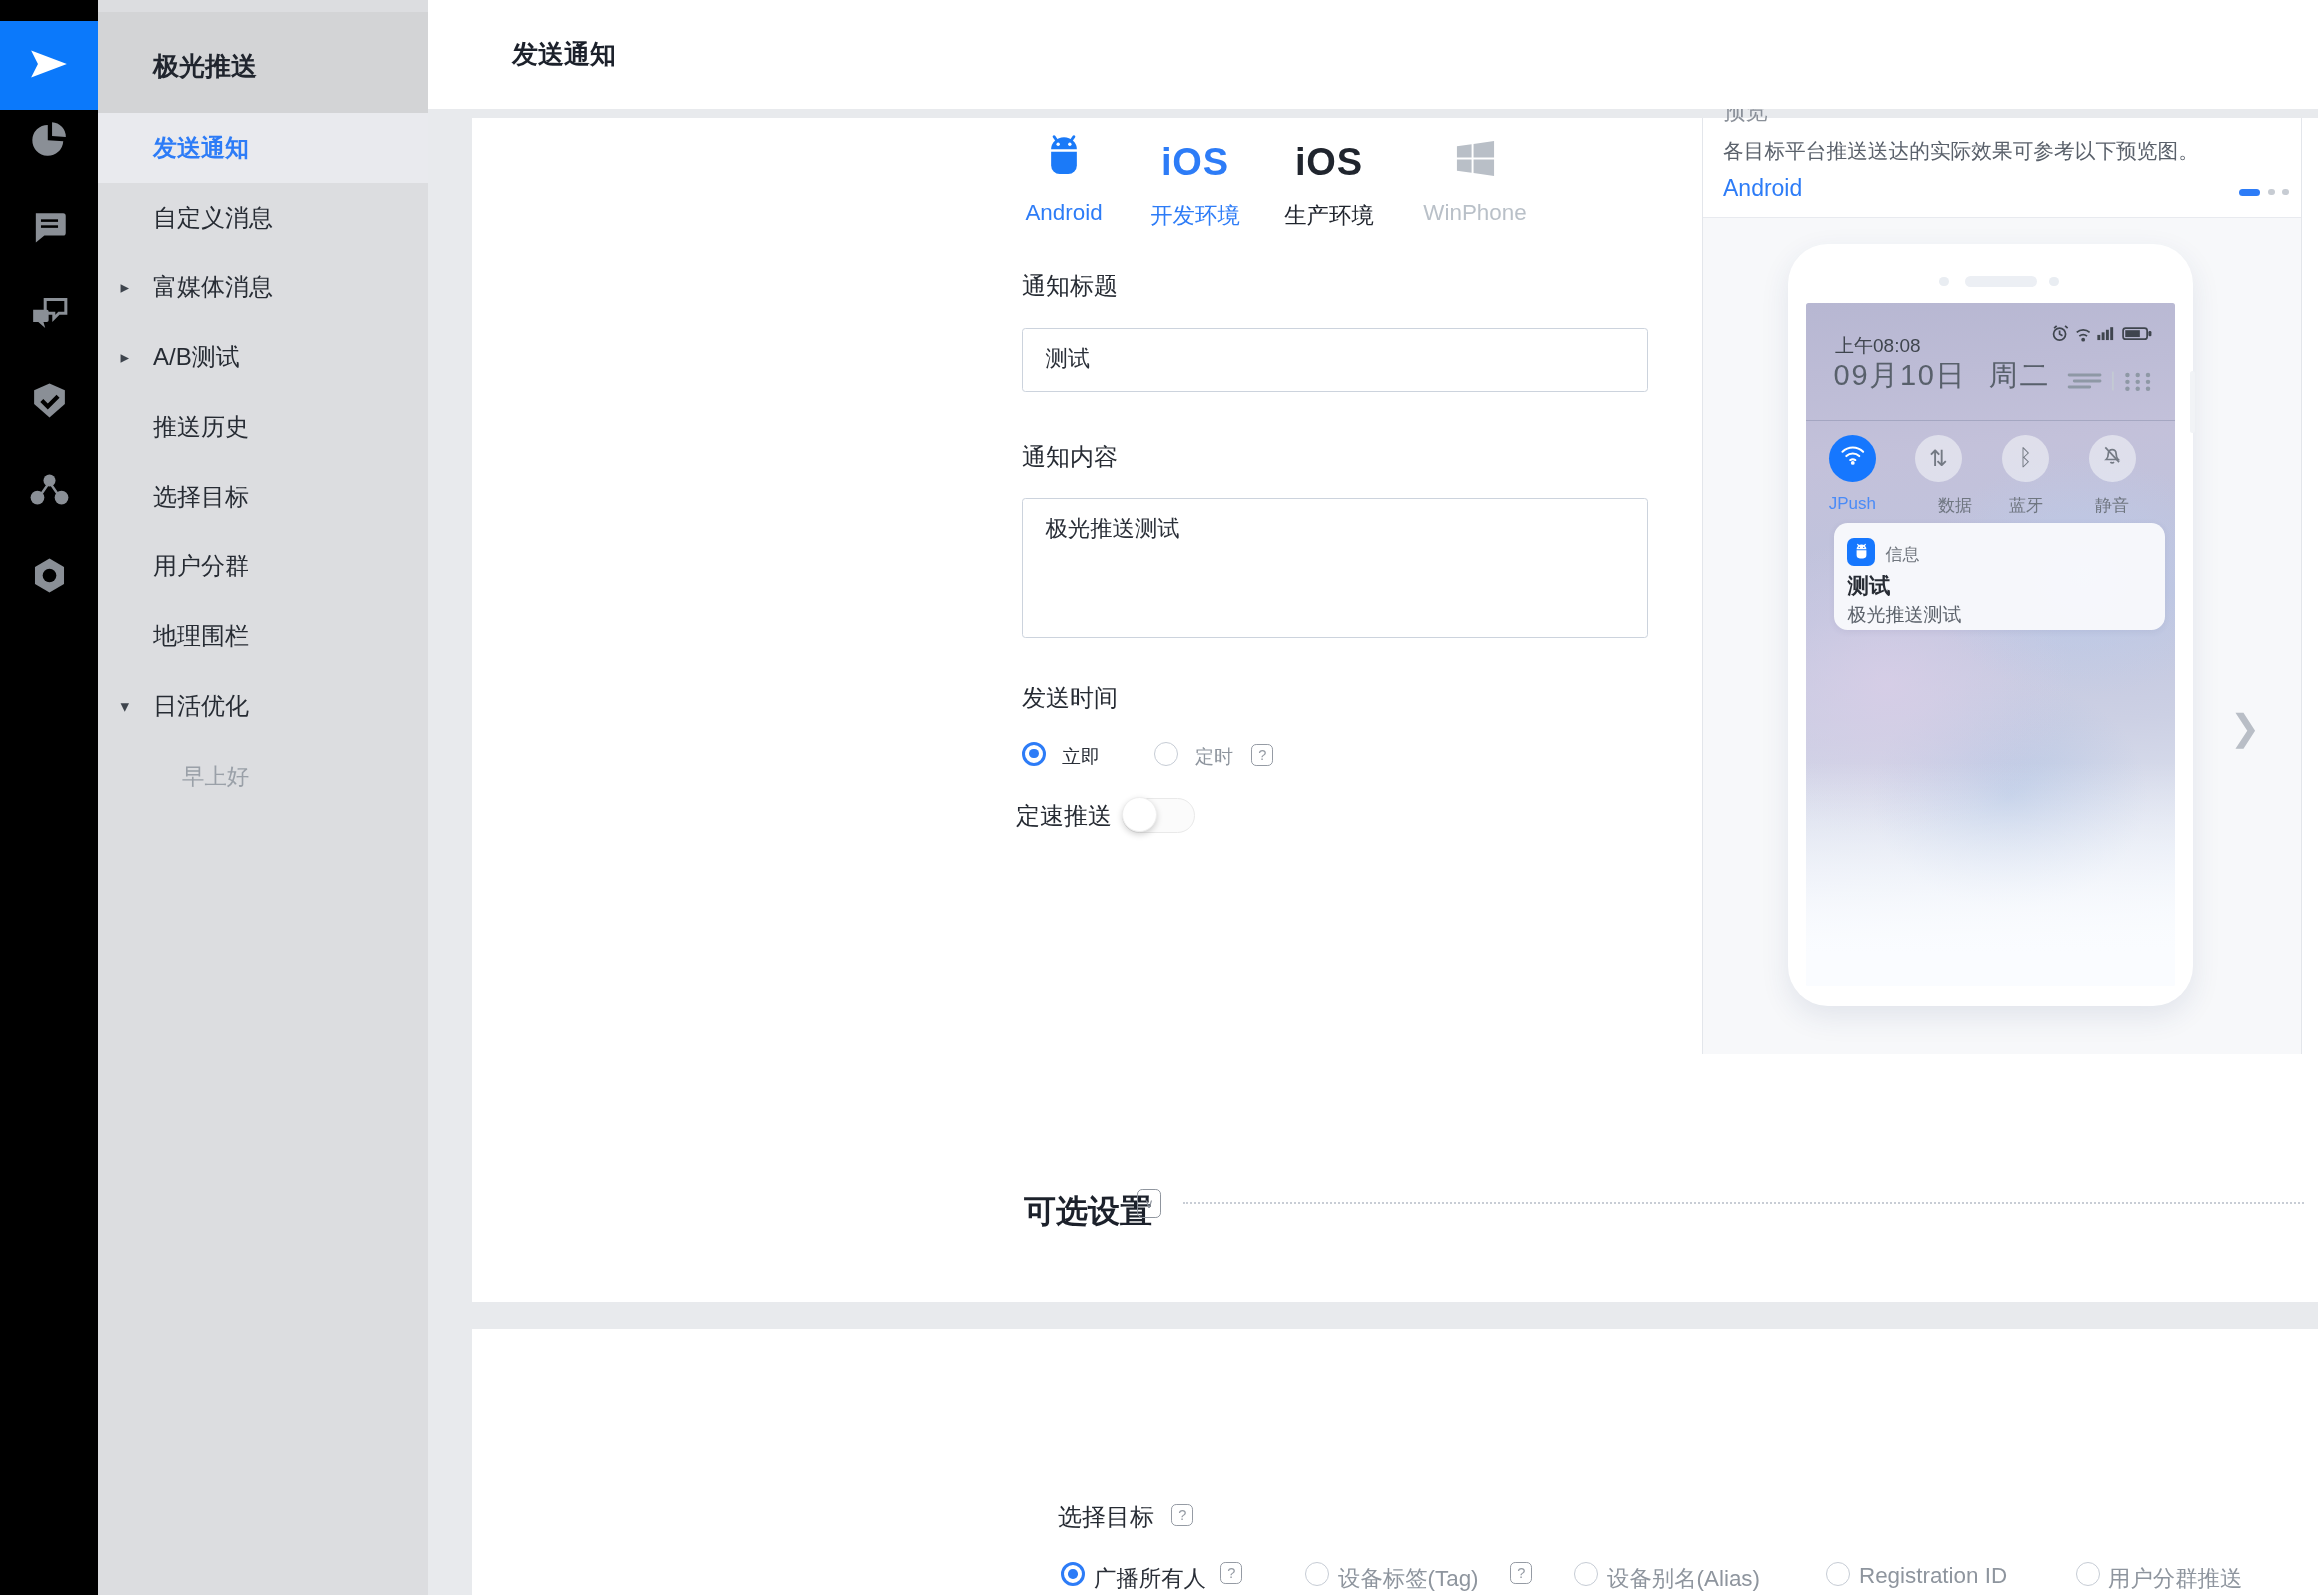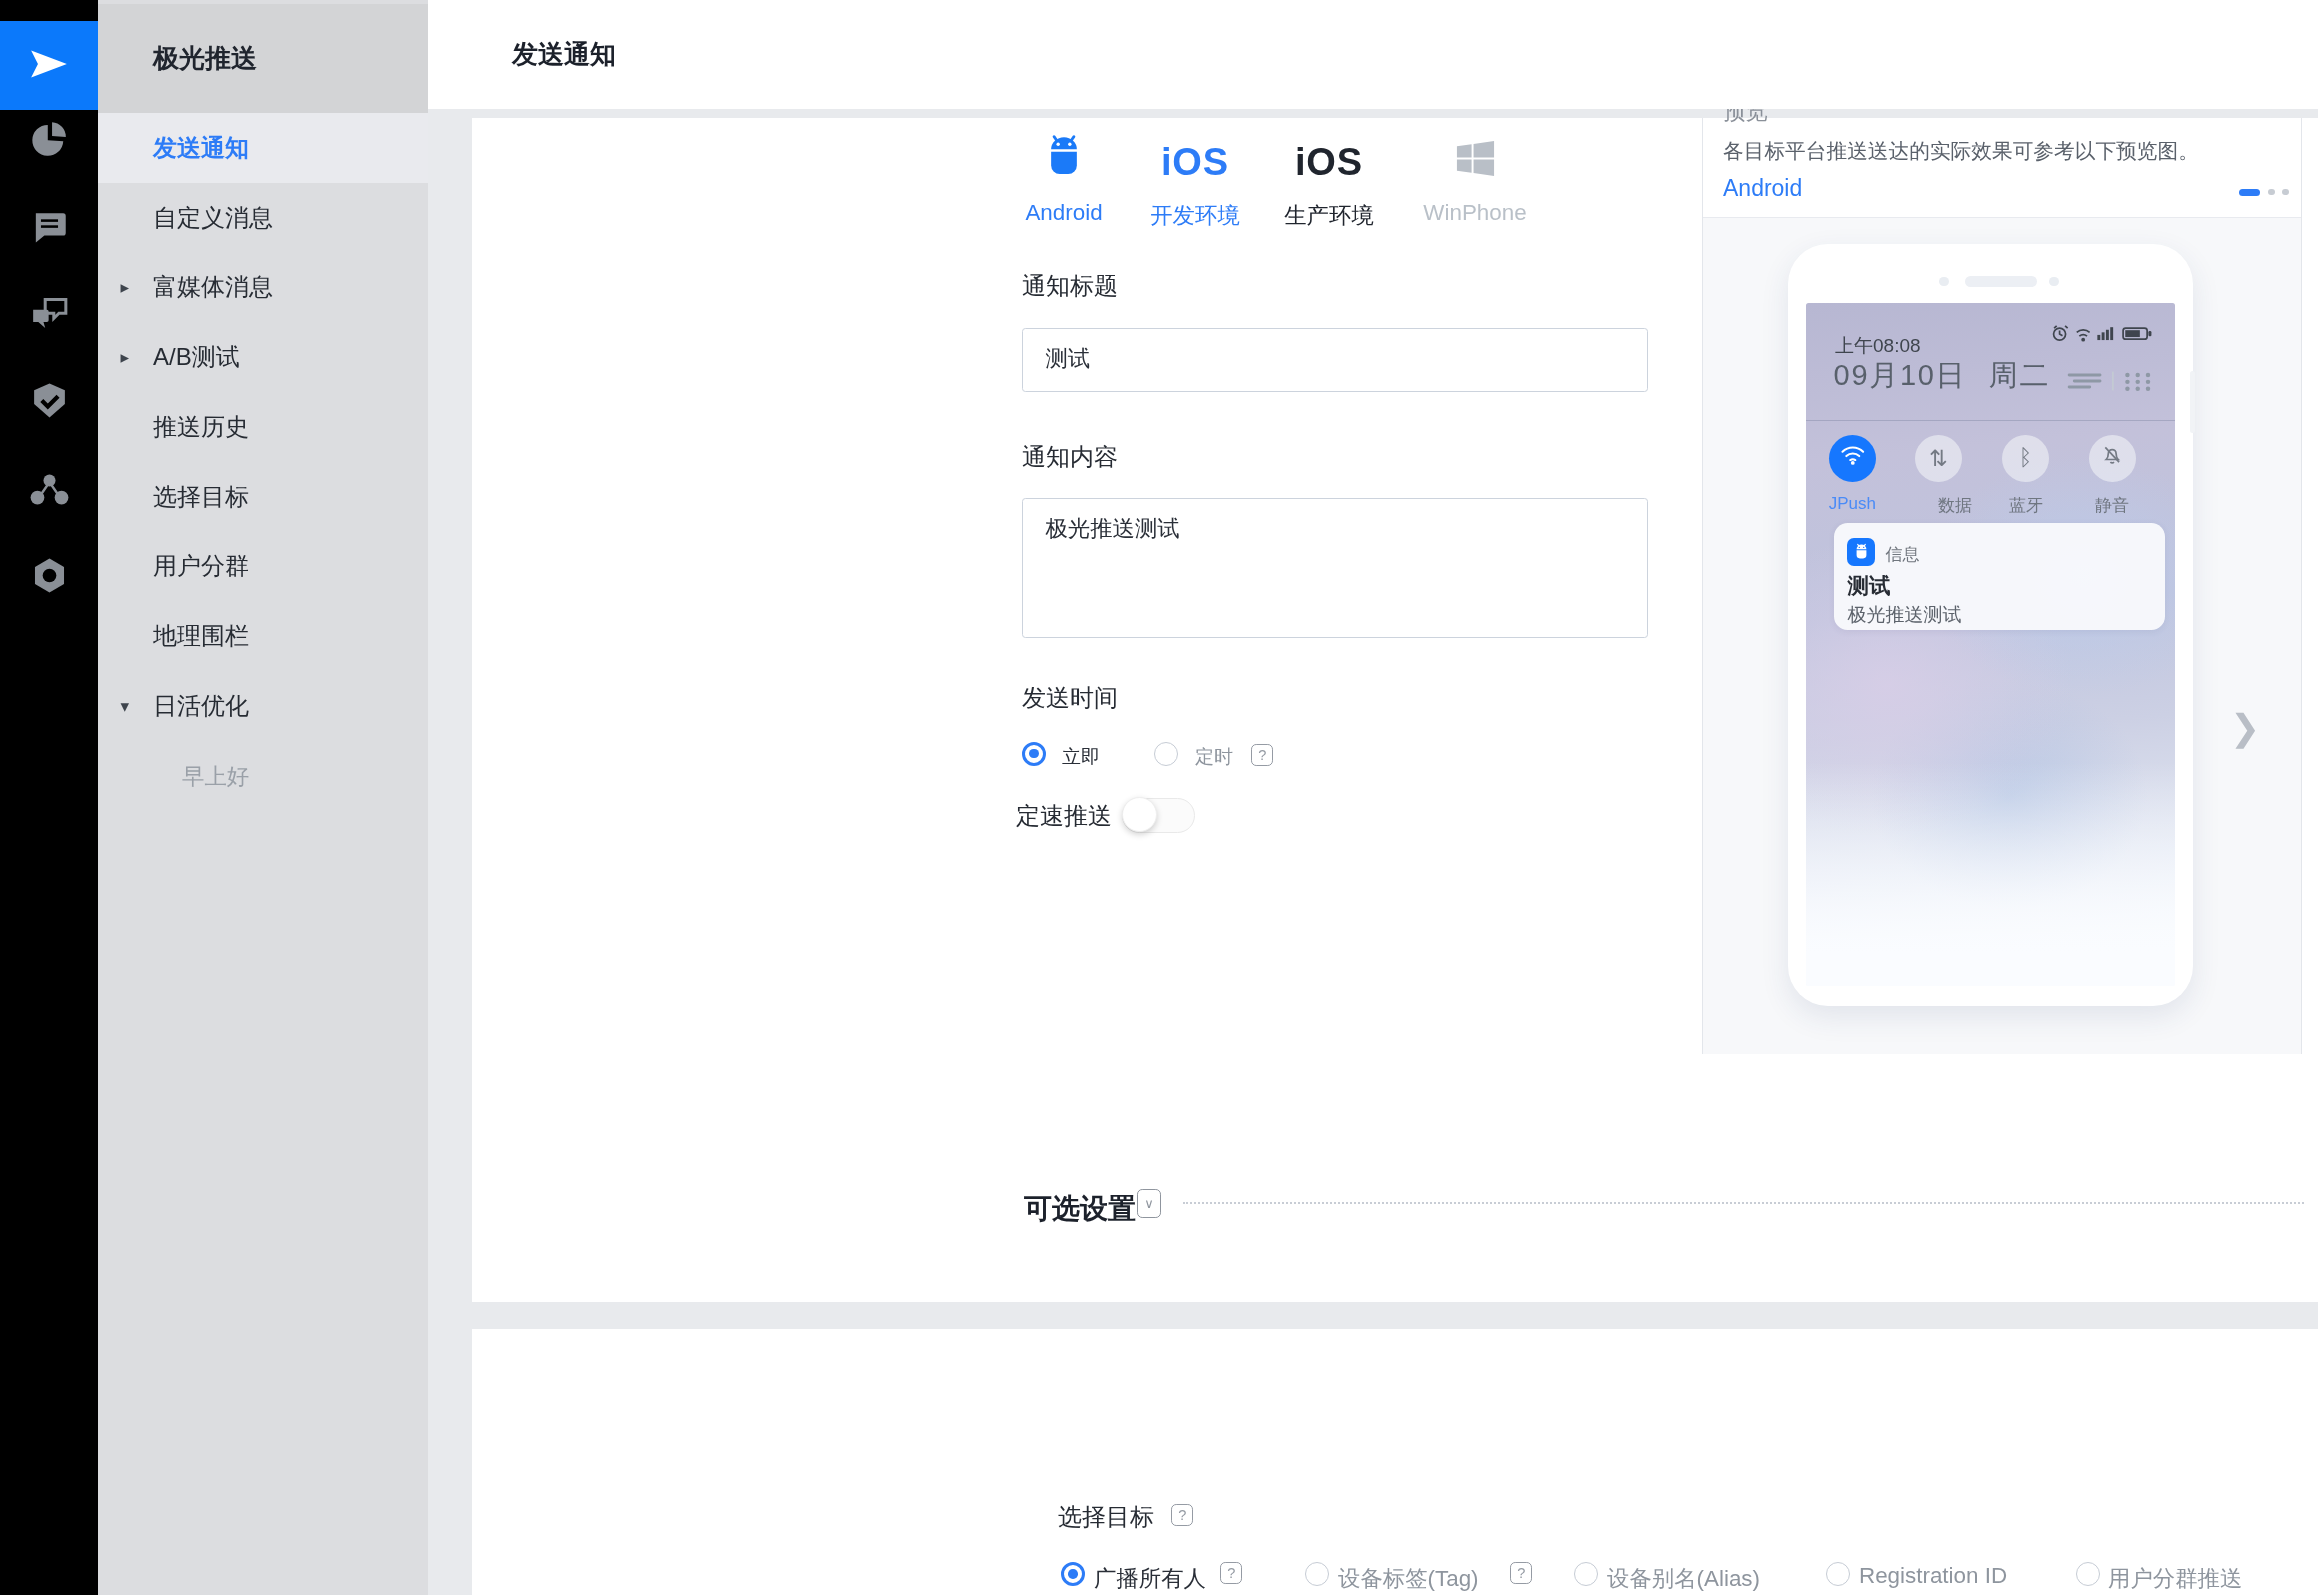--- a/index.html
+++ b/index.html
@@ -9,21 +9,21 @@
   .abs{position:absolute;}
 
   
   #rail{left:0;top:0;width:98px;height:1595px;background:#000;z-index:6;}
   #rail .logo{position:absolute;left:0;top:20.7px;width:98px;height:89px;background:#0b79fb;
               display:flex;align-items:center;justify-content:center;}
   .rail-ic{position:absolute;left:0;width:98px;height:48px;display:flex;align-items:center;justify-content:center;}
 
   
   #sidebar{left:98px;top:0;width:330px;height:1595px;background:#dcdde0;z-index:6;}
-  #side-band{position:absolute;left:0;top:4px;width:330px;height:109px;background:#d3d4d6;
+  #side-band{position:absolute;left:0;top:12px;width:330px;height:109px;background:#d3d4d6;
              display:flex;align-items:center;padding-left:55px;font-size:26px;font-weight:bold;color:#20252e;}
   .side-item{position:absolute;left:0;width:330px;height:70px;display:flex;align-items:center;
              padding-left:55px;font-size:24px;color:#262b33;cursor:pointer;}
   .side-item.sel{background:#e9eaee;color:#2d7cf7;font-weight:bold;}
   .side-item.sub{padding-left:84px;color:#9aa0a8;font-size:22.4px;}
   .side-arrow{position:absolute;left:22.4px;font-size:17px;color:#3e444d;}
 
   
   #topbar{left:428px;top:0;width:1891px;height:109px;background:#fff;z-index:5;}
   #topbar .title{position:absolute;left:84px;top:0;height:109px;display:flex;align-items:center;
@@ -57,21 +57,21 @@
   .helpbox{position:absolute;width:22.4px;height:22.4px;border:1.7px solid #959ba4;border-radius:5.2px;color:#959ba4;
            font-size:14.6px;display:flex;align-items:center;justify-content:center;cursor:pointer;}
   .helpbox::before{content:"?";}
 
   #toggle{position:absolute;left:650px;top:680px;width:73px;height:35px;border-radius:18px;background:#fbfbfb;
           border:1.7px solid #e9e9e9;cursor:pointer;}
   #toggle .knob{position:absolute;left:-0.9px;top:-1.7px;width:35px;height:35px;border-radius:50%;background:#fff;
           border:0.9px solid #eee;box-shadow:0 2.6px 6.9px rgba(0,0,0,.18);}
 
   
-  #opt-title{position:absolute;left:552px;top:1072px;font-size:28px;font-weight:bold;color:#1c212b;}
+  #opt-title{position:absolute;left:552px;top:1072px;font-size:32px;font-weight:bold;color:#1c212b;}
   #opt-chev{position:absolute;left:665px;top:1071px;width:24px;height:29px;border:1.7px solid #8f959e;border-radius:5.2px;
             color:#8f959e;font-size:13px;display:flex;align-items:center;justify-content:center;cursor:pointer;}
   #opt-chev::before{content:"∨";}
   #opt-dots{position:absolute;left:711px;top:1084px;width:1121px;border-top:2.6px dotted #c8cdd5;}
 
   
   #panel{position:absolute;left:1230px;top:0px;width:600px;height:936px;background:#fff;
          border-left:0.9px solid #e3e6eb;border-right:0.9px solid #e3e6eb;border-bottom:0.9px solid #e3e6eb;}
   #pv-clip{position:absolute;left:20px;top:-21.5px;font-size:22.4px;color:#8a9099;}
   #pv-desc{position:absolute;left:20px;top:19px;font-size:20.7px;color:#5a616b;}

